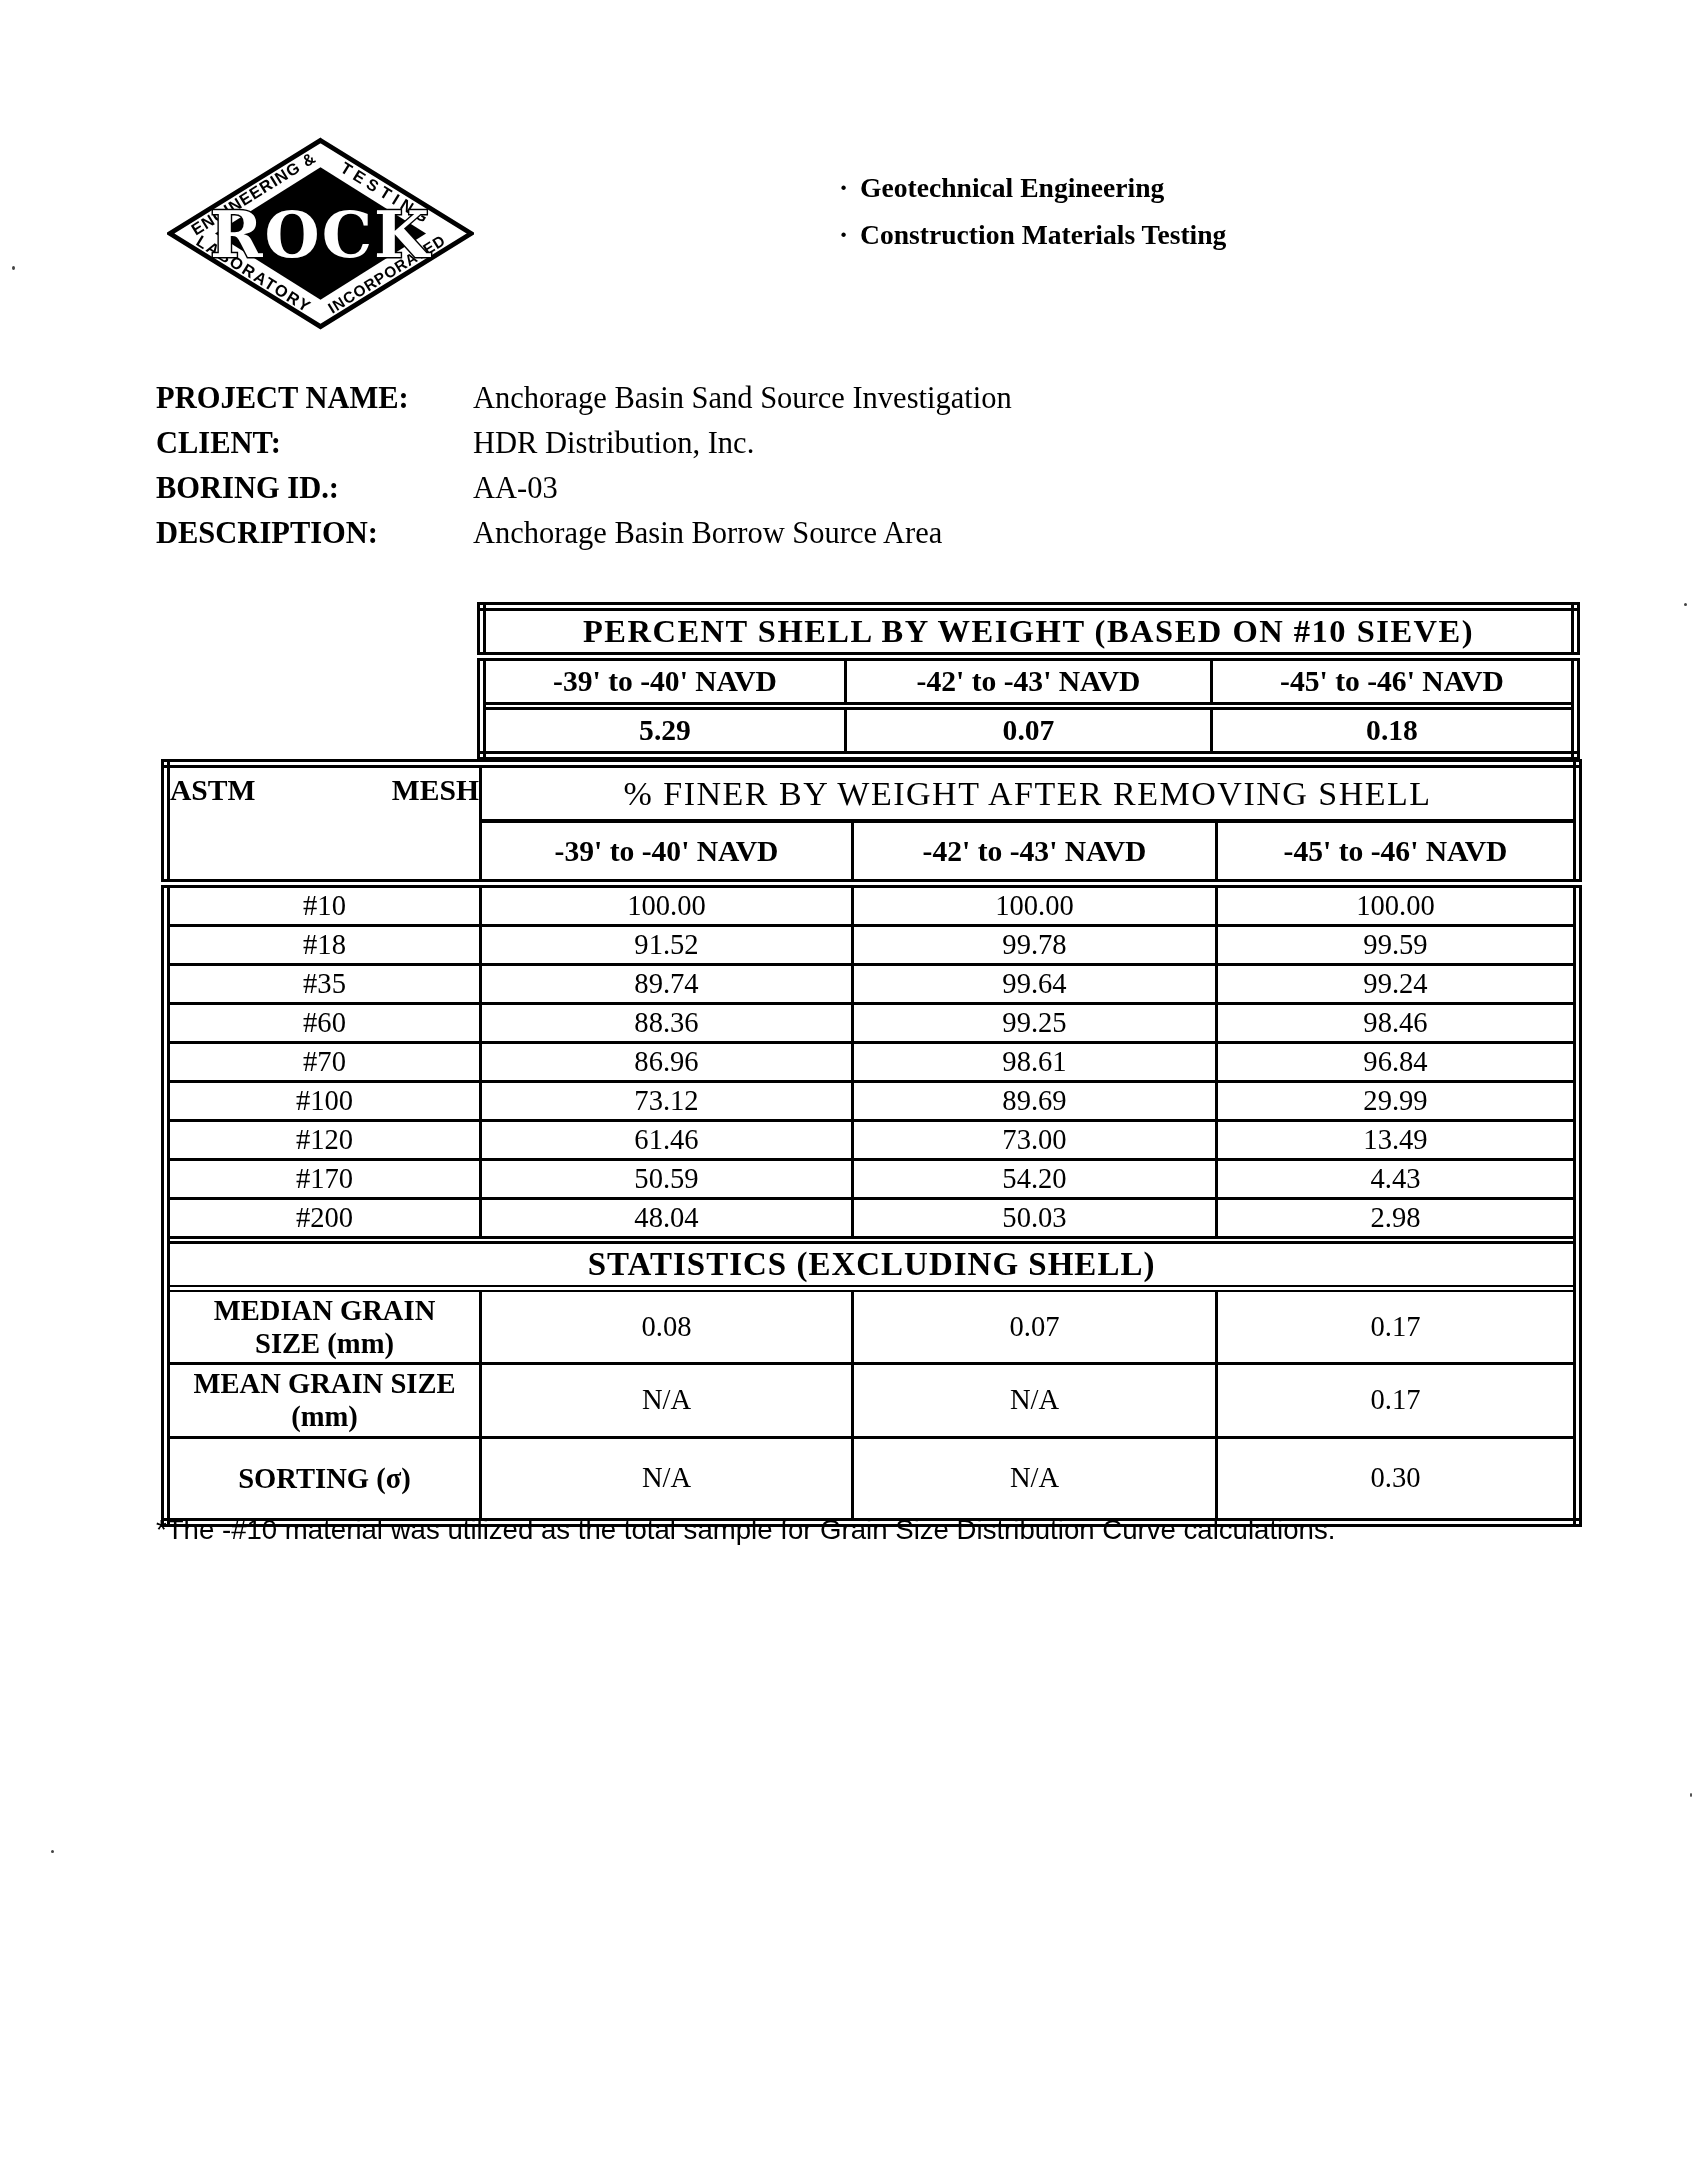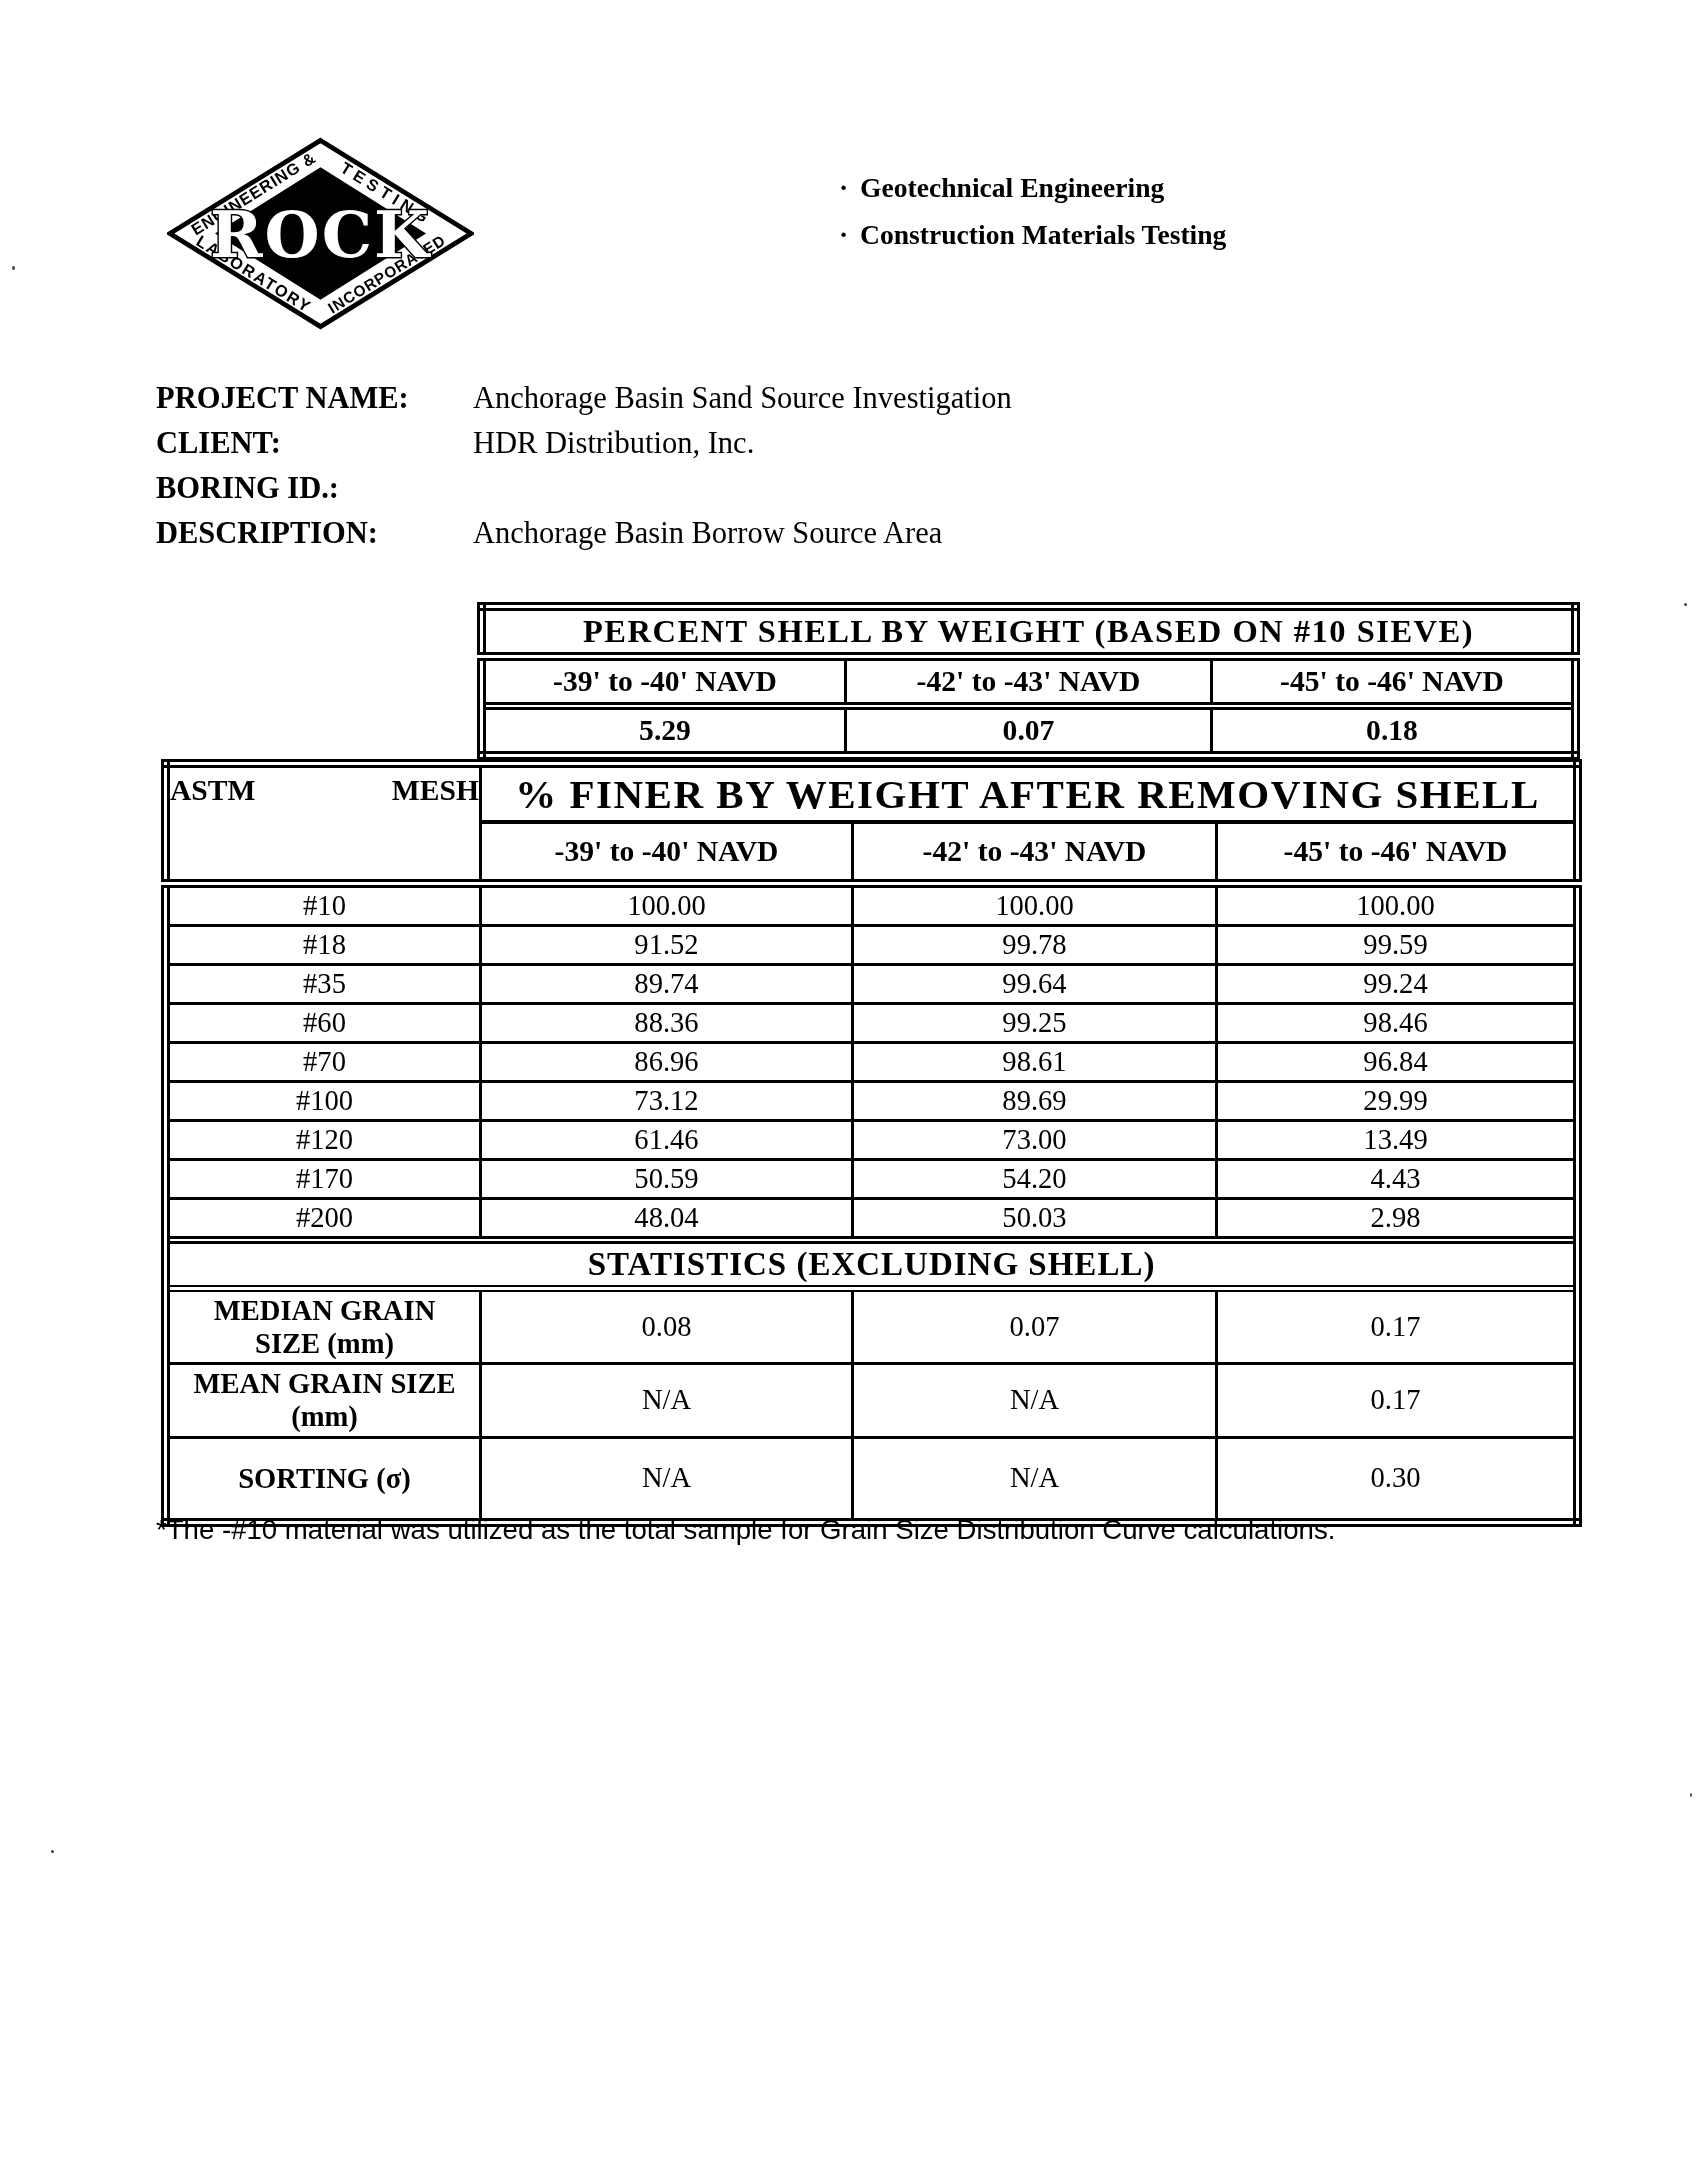--- a/index.html
+++ b/index.html
@@ -34,21 +34,21 @@
                              height:41px; border-bottom:9.9px double #000; }
   .shell-table th.col-head { font-size:29.6px; font-weight:bold; height:41px; border-bottom:8.9px double #000; }
   .shell-table td.val { font-size:29.6px; font-weight:bold; height:41px; }
   .shell-table .vline { border-left:3.9px solid #000; }
 
   
   .finer-table { position:absolute; left:161px; top:759px; width:1413px; border:9.9px double #000; }
   .finer-table th.mesh-head { font-size:29.6px; font-weight:bold; border-bottom:9.9px double #000; }
   .mesh-head-inner { display:flex; justify-content:space-between;
                      height:95px; padding:5.9px 0 9.9px 0; }
-  .finer-table th.group-head { font-size:41px; font-weight:bold; letter-spacing:1.5px;
+  .finer-table th.group-head { font-size:34px; font-weight:normal; letter-spacing:1.5px;
                                height:47px; border-bottom:4.9px solid #000; }
   .finer-table th.col-head { font-size:29.6px; font-weight:bold; height:51px; border-bottom:9.9px double #000; }
   .finer-table td { font-size:28.6px; }
   .finer-table tr.data-row td { height:36px; line-height:36px; border-top:3px solid #000; }
   .finer-table td.stats-head { font-size:33px; font-weight:bold; letter-spacing:1px;
                                height:41px; border-top:8.9px double #000; border-bottom:7.9px double #000; }
   .finer-table tr.stat-row td { border-top:3.9px solid #000; }
   .finer-table tr.stat-row td.stat-label { font-weight:bold; line-height:33px; padding:2px 13.8px; }
   .finer-table tr.stat-row.r1 td { height:65px; }
   .finer-table tr.stat-row.r2 td { height:67px; }
@@ -92,20 +92,21 @@
     <div class="row">
       <span class="label">PROJECT NAME:</span>
       <span class="value">Anchorage Basin Sand Source Investigation</span>
     </div>
     <div class="row">
       <span class="label">CLIENT:</span>
       <span class="value">HDR Distribution, Inc.</span>
     </div>
     <div class="row">
       <span class="label">BORING ID.:</span>
+      <span class="value">AA-03</span>
     </div>
     <div class="row">
       <span class="label">DESCRIPTION:</span>
       <span class="value">Anchorage Basin Borrow Source Area</span>
     </div>
   </div>
 
   <table class="shell-table">
     <colgroup>
         <col style="width:364px">

